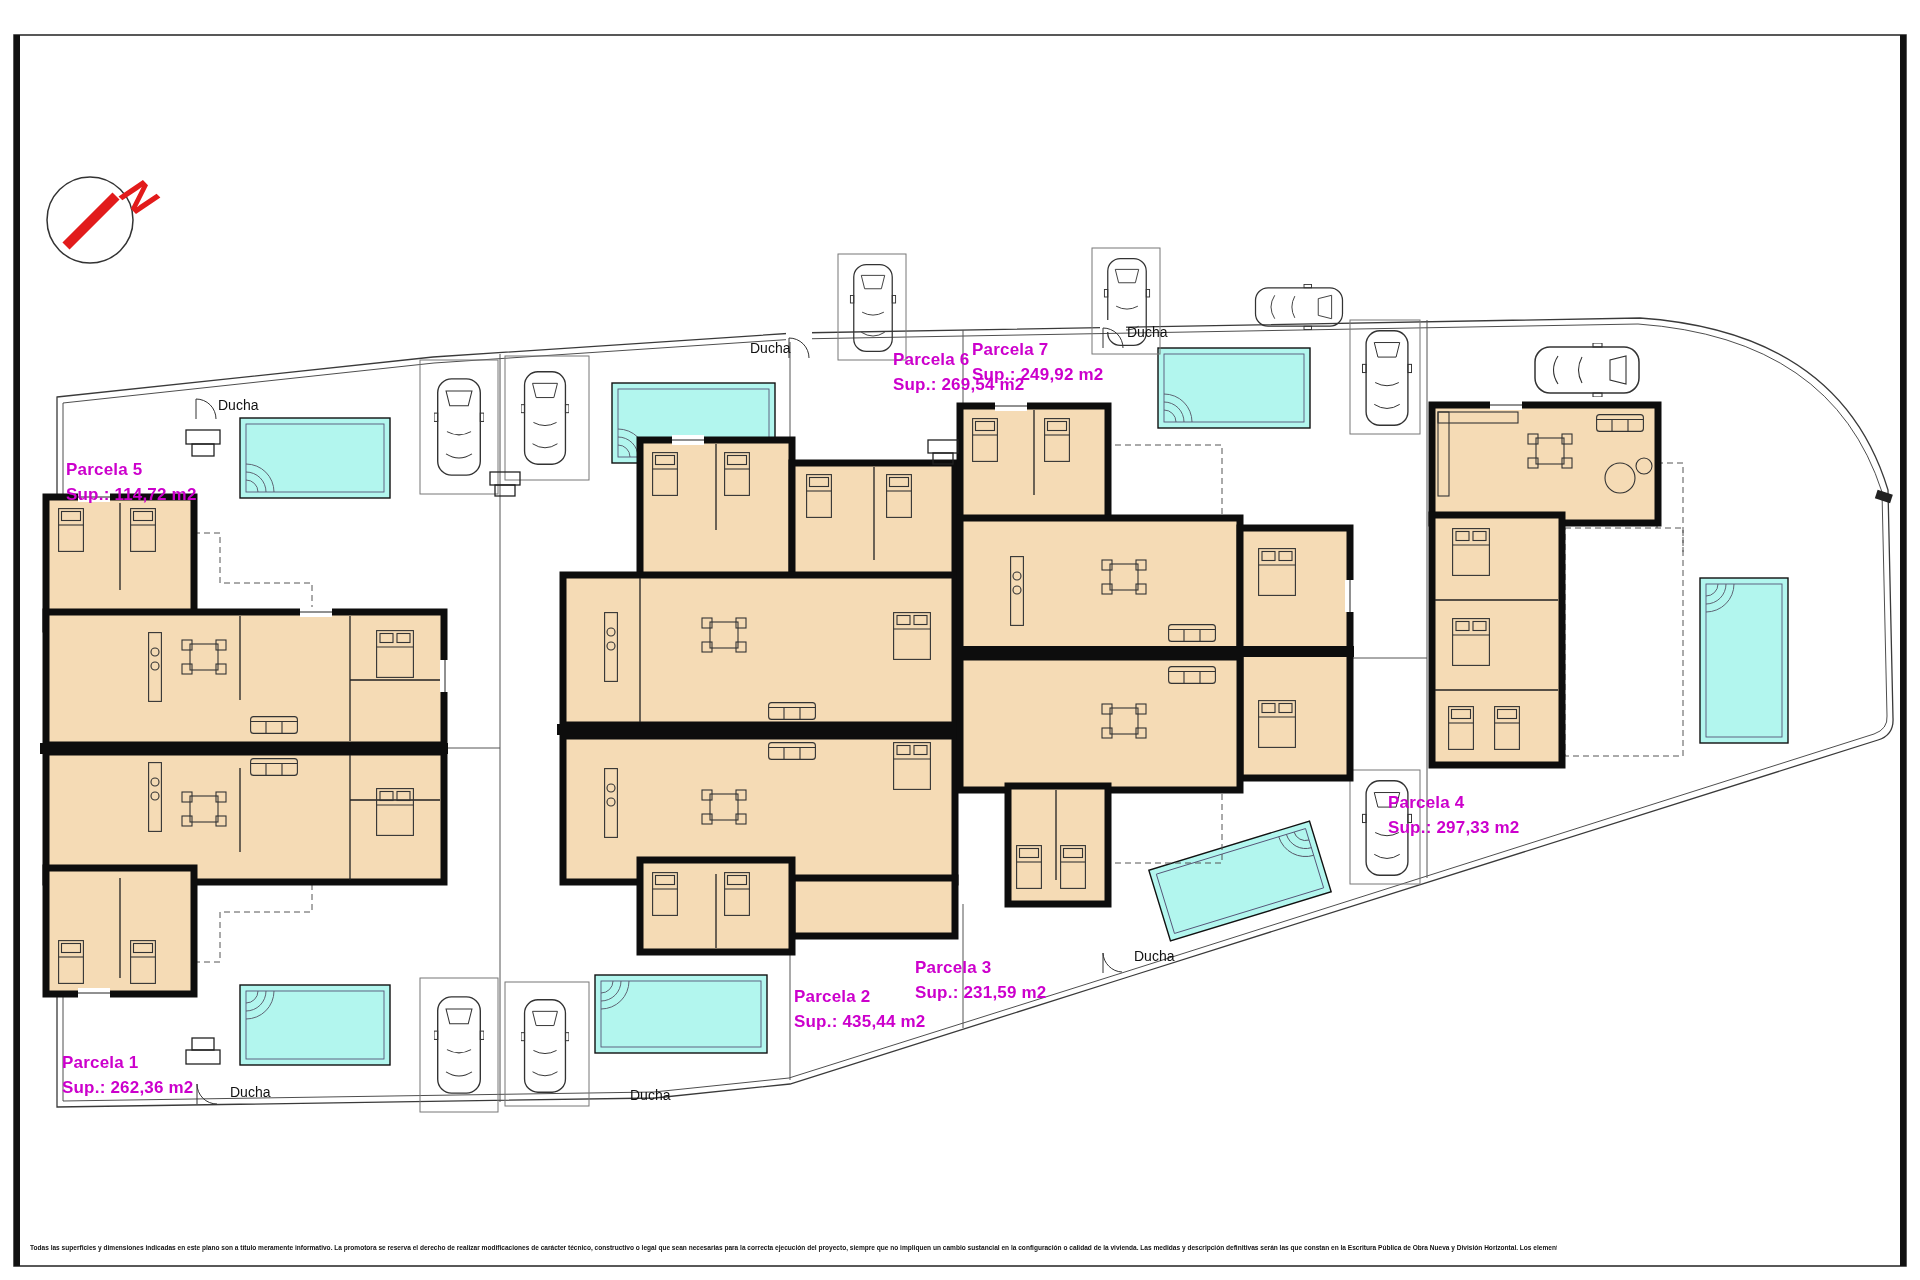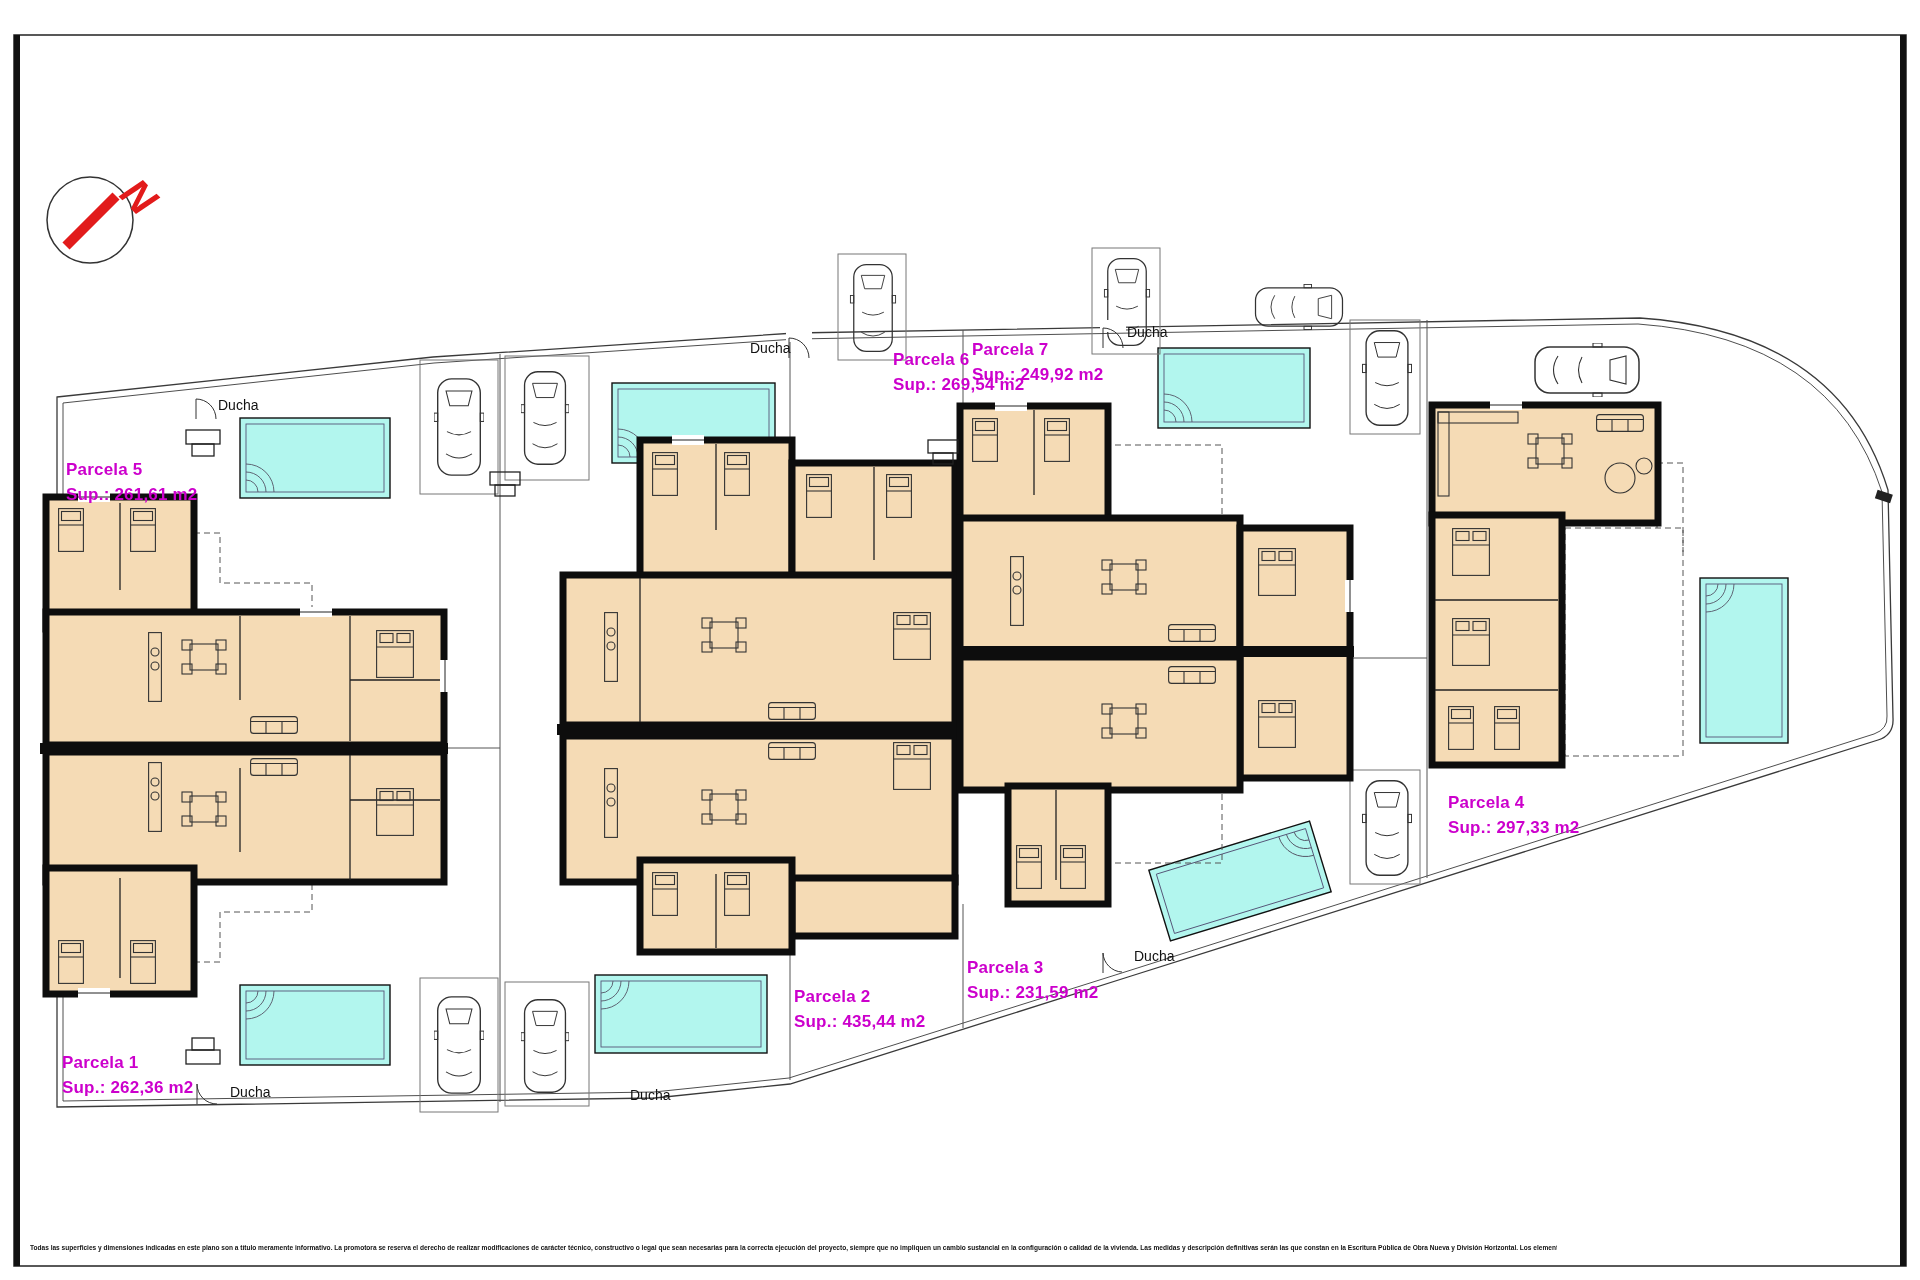--- a/index.html
+++ b/index.html
@@ -292,43 +292,43 @@
 
   <g>
     <rect x="14" y="35" width="1892" height="1231" class="frame"></rect>
     <rect x="14" y="35" width="6" height="1231" fill="#111"></rect>
     <rect x="1900" y="35" width="6" height="1231" fill="#111"></rect>
   </g>
 </svg>
 
 <div class="parcel-label" style="left:66px;top:458px">
   <div>Parcela 5</div>
-  <div>Sup.: 261,61 m2</div>
+  <div>Sup.: 114,72 m2</div>
 </div>
 <div class="parcel-label" style="left:893px;top:348px">
   <div>Parcela 6</div>
   <div>Sup.: 269,54 m2</div>
 </div>
 <div class="parcel-label" style="left:972px;top:338px">
   <div>Parcela 7</div>
   <div>Sup.: 249,92 m2</div>
 </div>
-<div class="parcel-label" style="left:1448px;top:791px">
+<div class="parcel-label" style="left:1388px;top:791px">
   <div>Parcela 4</div>
   <div>Sup.: 297,33 m2</div>
 </div>
 <div class="parcel-label" style="left:62px;top:1051px">
   <div>Parcela 1</div>
   <div>Sup.: 262,36 m2</div>
 </div>
 <div class="parcel-label" style="left:794px;top:985px">
   <div>Parcela 2</div>
   <div>Sup.: 435,44 m2</div>
 </div>
-<div class="parcel-label" style="left:967px;top:956px">
+<div class="parcel-label" style="left:915px;top:956px">
   <div>Parcela 3</div>
   <div>Sup.: 231,59 m2</div>
 </div>
 
 <div class="ducha-label" style="left:218px;top:398px">Ducha</div>
 <div class="ducha-label" style="left:750px;top:341px">Ducha</div>
 <div class="ducha-label" style="left:1127px;top:325px">Ducha</div>
 <div class="ducha-label" style="left:1134px;top:949px">Ducha</div>
 <div class="ducha-label" style="left:230px;top:1085px">Ducha</div>
 <div class="ducha-label" style="left:630px;top:1088px">Ducha</div>

